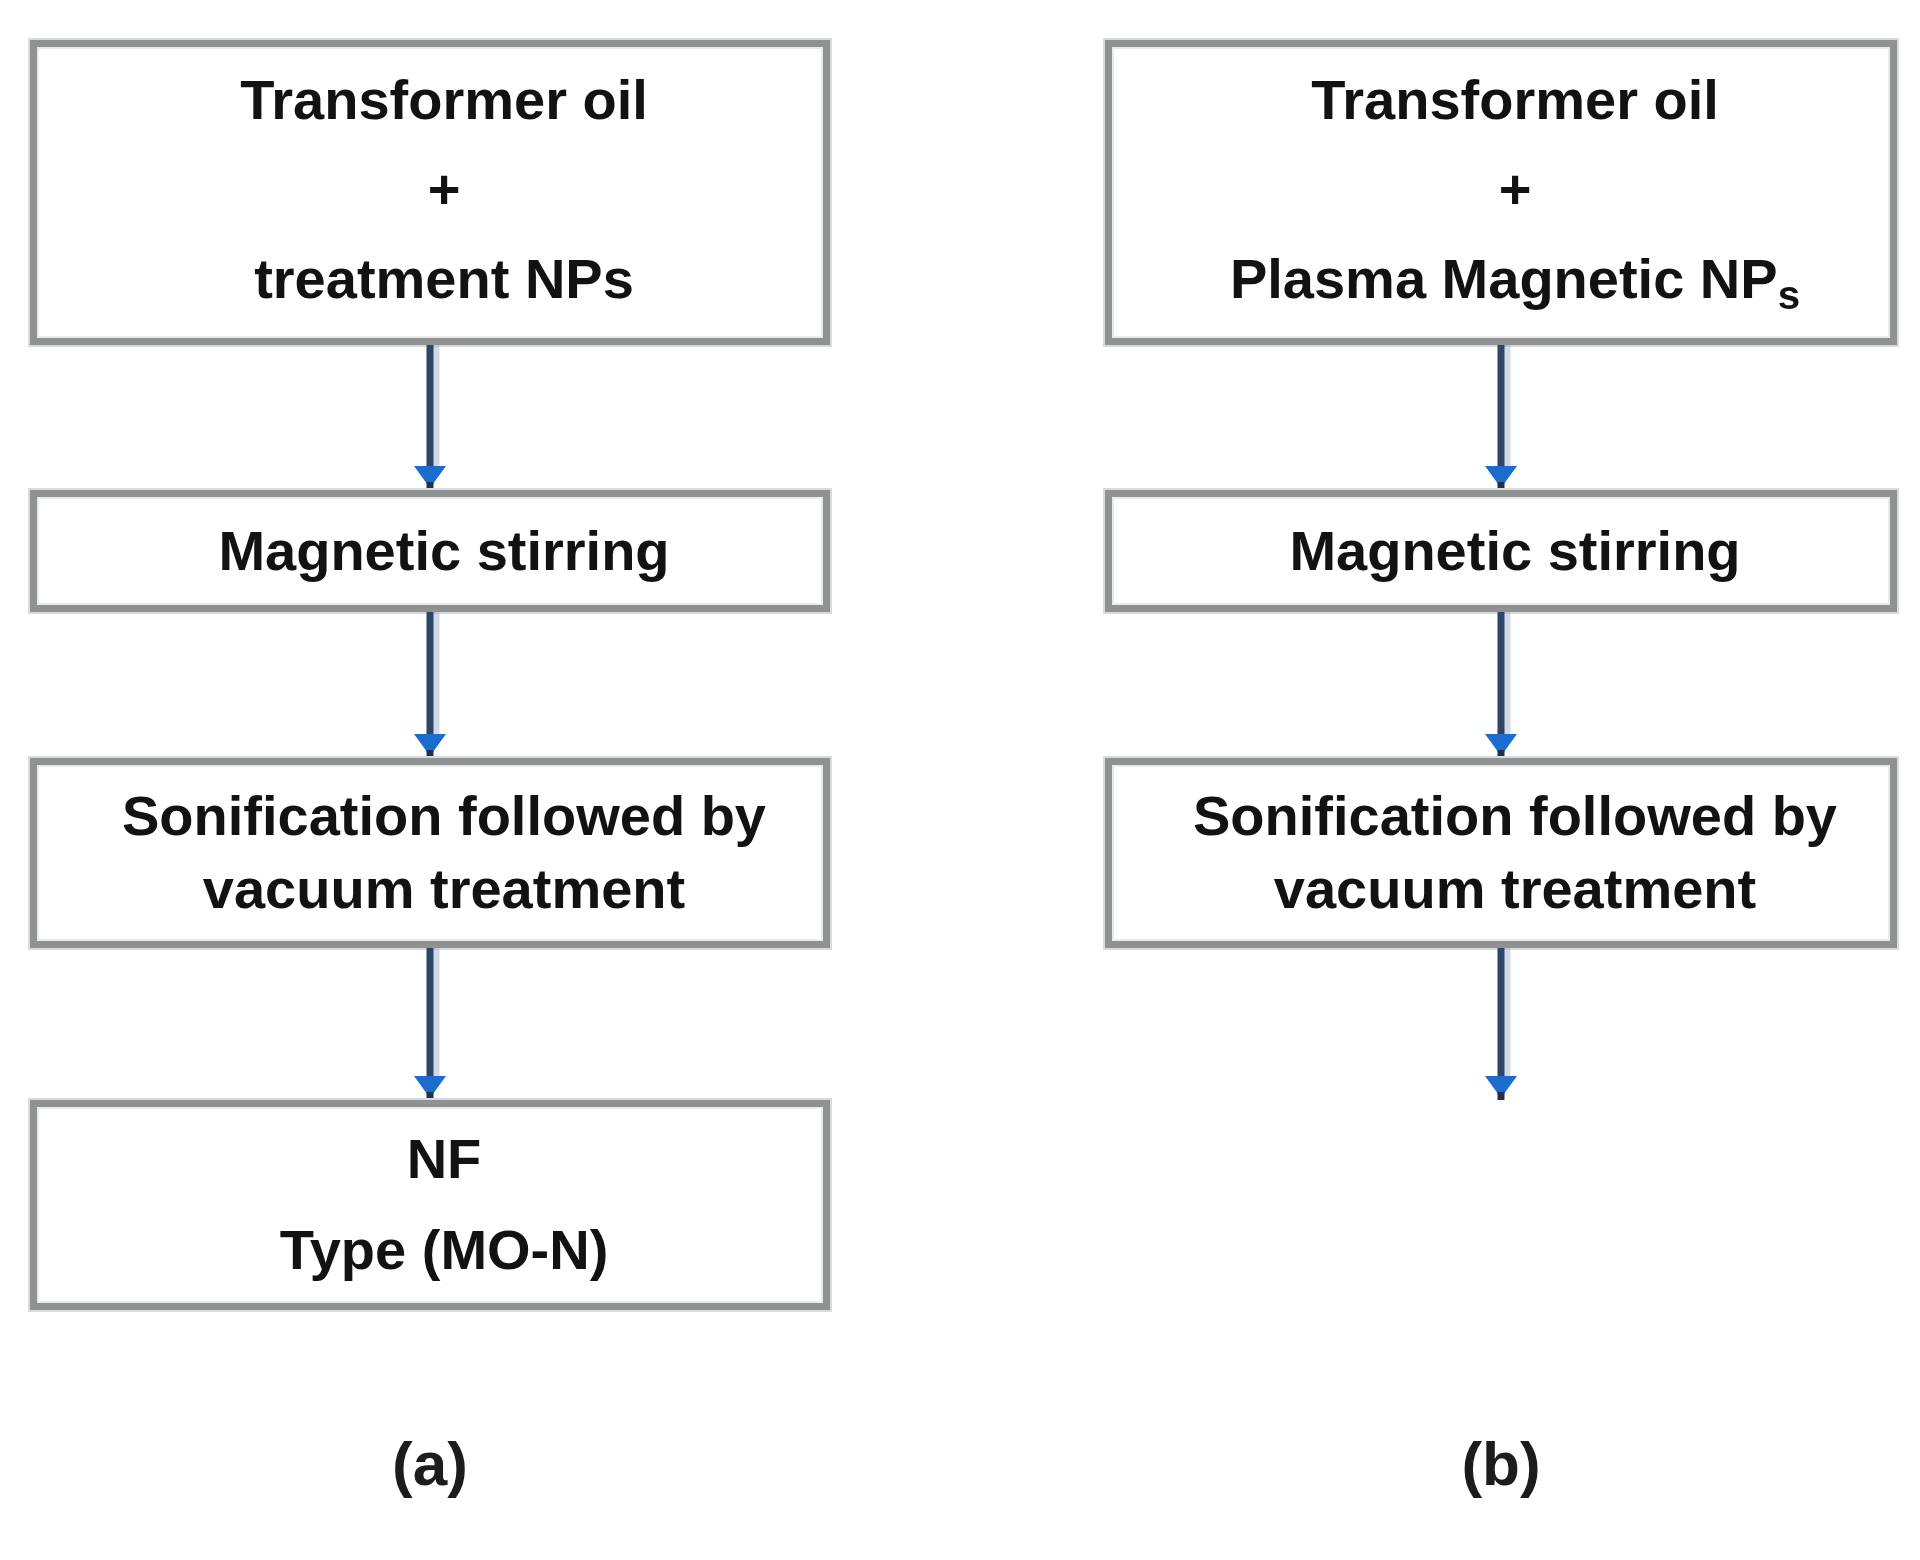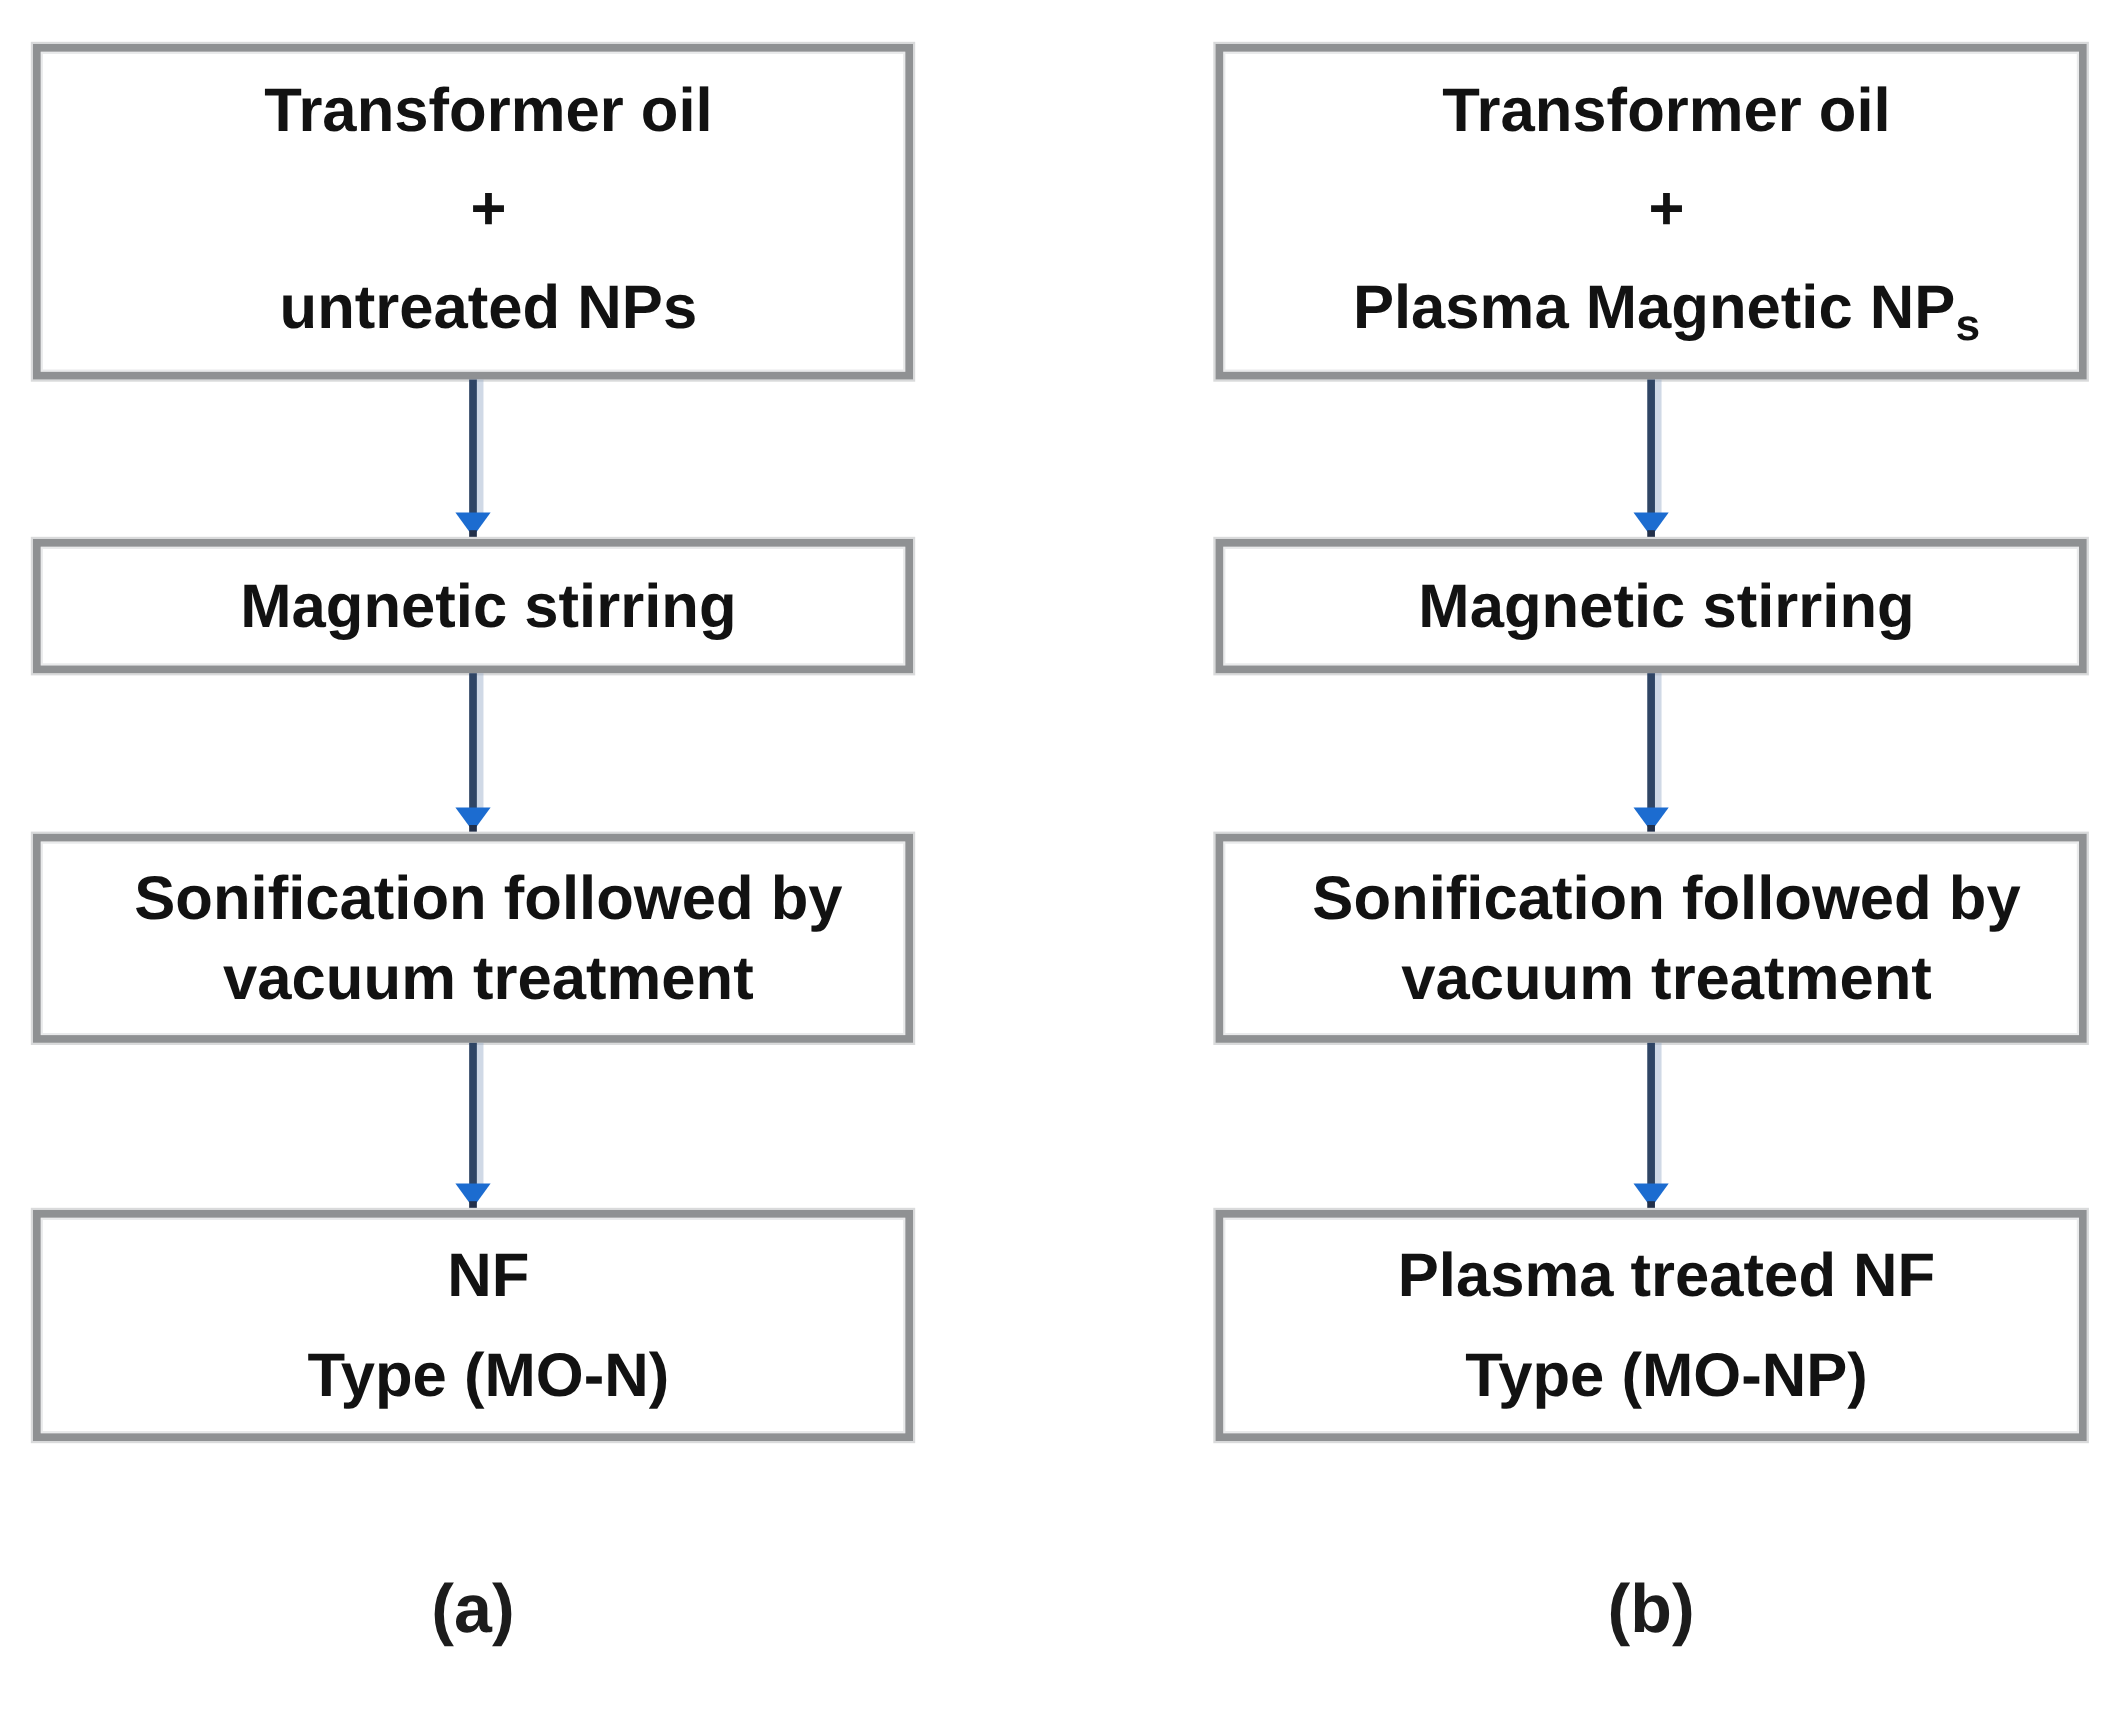--- a/index.html
+++ b/index.html
@@ -101,21 +101,21 @@
   }
 </style>
 </head>
 <body>
 
 <div class="canvas">
 
   <div class="box a-b1">
     <div class="box-line">Transformer oil</div>
     <div class="box-line">+</div>
-    <div class="box-line"><span>untreated NPs</span><sub></sub></div>
+    <div class="box-line"><span>treatment NPs</span><sub></sub></div>
   </div>
 
   <div class="arrow ar1 col-a-x">
     <i class="shaft"></i>
     <i class="head"></i>
     <i class="tip"></i>
   </div>
 
   <div class="box a-b2">
     <div class="box-line">Magnetic stirring</div>
@@ -171,20 +171,16 @@
     <div class="box-line">Sonification followed by</div>
     <div class="box-line">vacuum treatment</div>
   </div>
 
   <div class="arrow ar3 col-b-x">
     <i class="shaft"></i>
     <i class="head"></i>
     <i class="tip"></i>
   </div>
 
-  <div class="box b-b4">
-    <div class="box-line">Plasma treated NF</div>
-    <div class="box-line">Type (MO-NP)</div>
-  </div>
 
   <div class="caption col-b-x">(b)</div>
 
 </div>
 
 </body></html>

